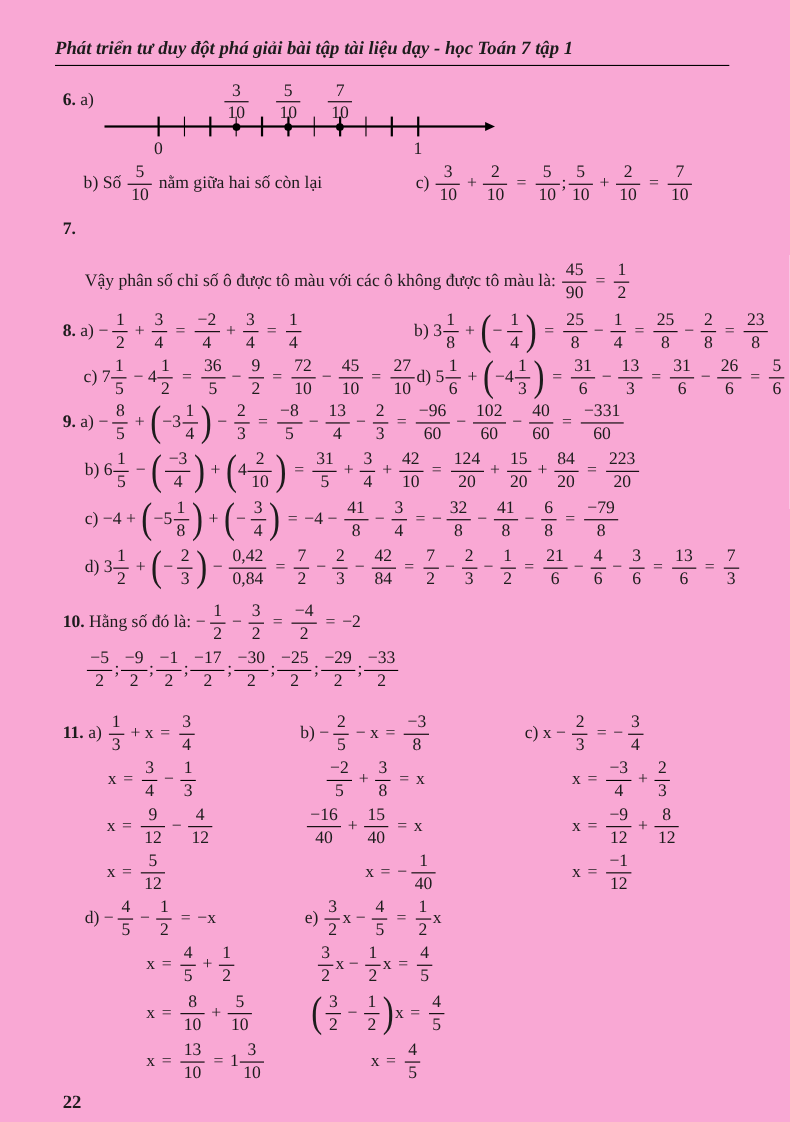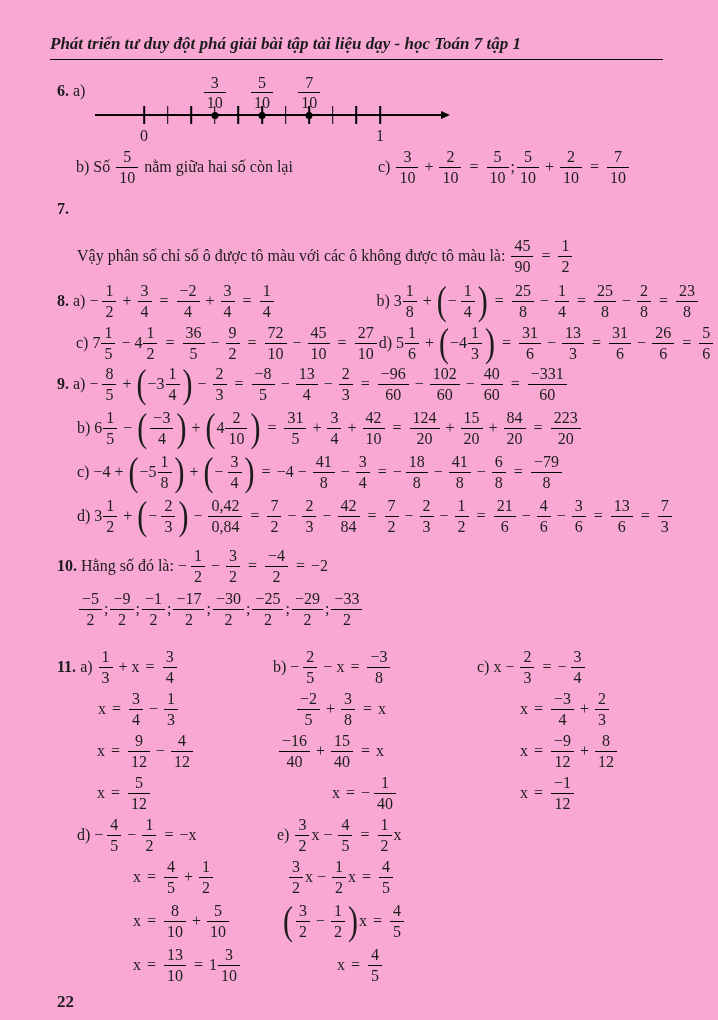--- a/index.html
+++ b/index.html
@@ -267,21 +267,21 @@
       <span class="mfrac"><span class="fn">3</span><span class="fd">4</span></span>
       <span class="mpar">)</span>
       <span class="mop meq">=</span>
       <span class="mtext">−4</span>
       <span class="mop">−</span>
       <span class="mfrac"><span class="fn">41</span><span class="fd">8</span></span>
       <span class="mop">−</span>
       <span class="mfrac"><span class="fn">3</span><span class="fd">4</span></span>
       <span class="mop meq">=</span>
       <span class="mminus">−</span>
-      <span class="mfrac"><span class="fn">18</span><span class="fd">8</span></span>
+      <span class="mfrac"><span class="fn">32</span><span class="fd">8</span></span>
       <span class="mop">−</span>
       <span class="mfrac"><span class="fn">41</span><span class="fd">8</span></span>
       <span class="mop">−</span>
       <span class="mfrac"><span class="fn">6</span><span class="fd">8</span></span>
       <span class="mop meq">=</span>
       <span class="mfrac"><span class="fn">−79</span><span class="fd">8</span></span>
     </div>
   <div class="math h44 pl20">
       <span class="mtext">d) </span>
       <span class="mmix"><span class="mwhole">3</span><span class="mfrac"><span class="fn">1</span><span class="fd">2</span></span></span>

